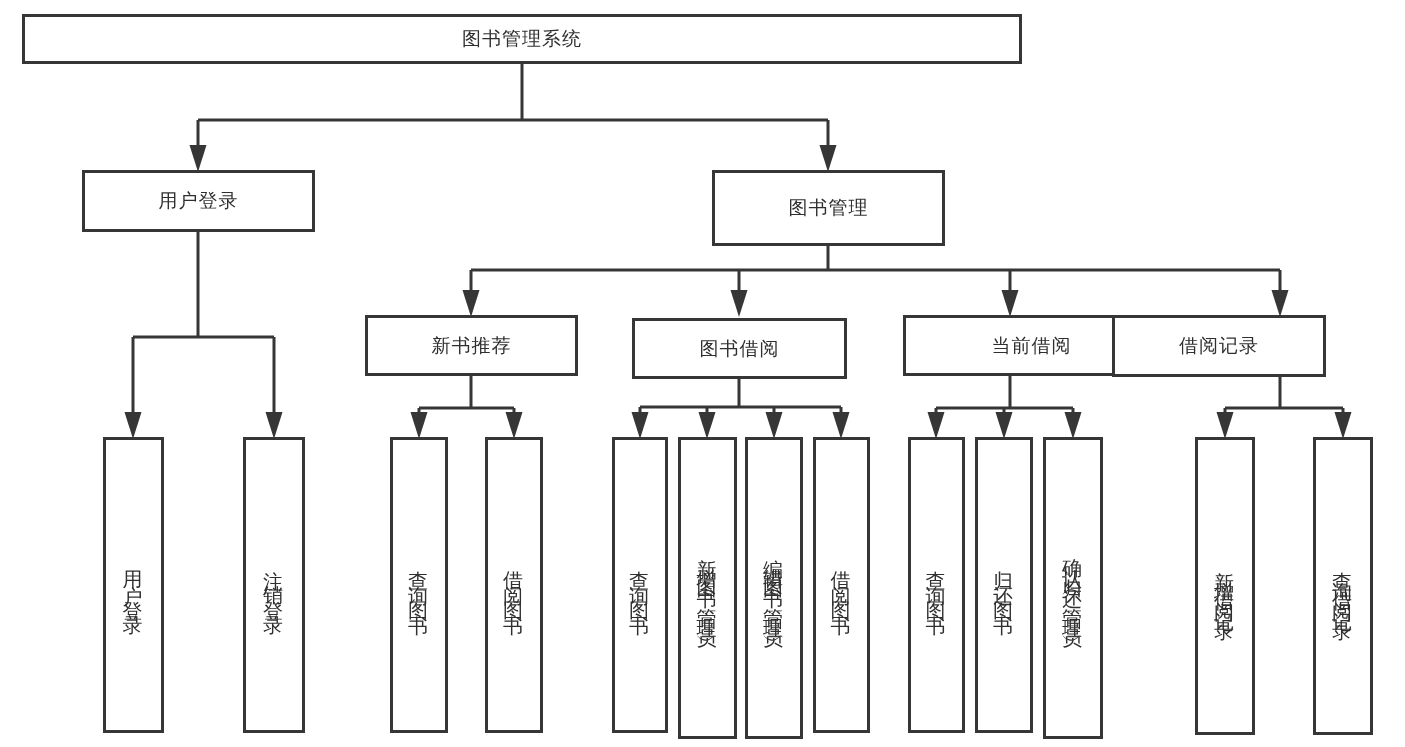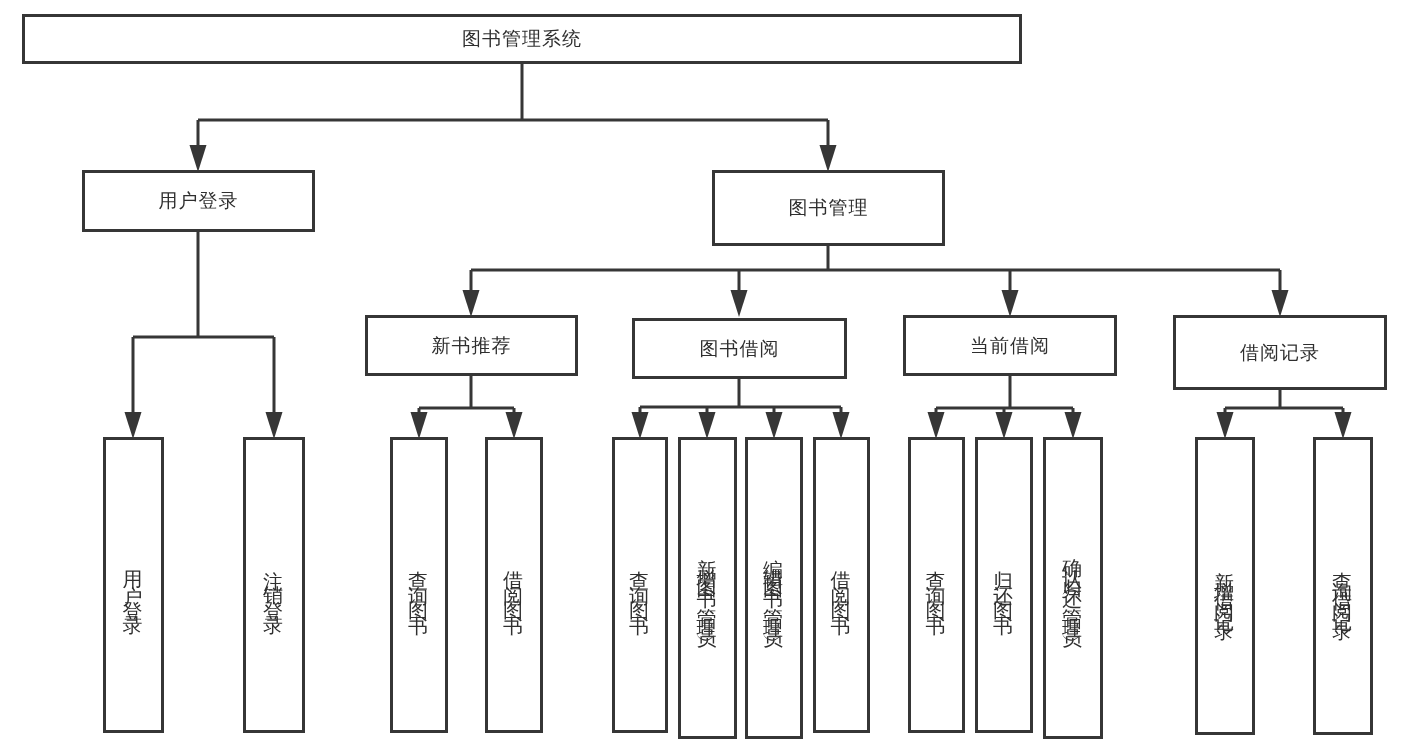--- a/index.html
+++ b/index.html
@@ -93,24 +93,24 @@
   <div class="node h" style="left:712px;top:170px;width:233px;height:76px">
     <span>图书管理</span>
   </div>
 
   <div class="node h" style="left:365px;top:315px;width:213px;height:61px">
     <span>新书推荐</span>
   </div>
   <div class="node h" style="left:632px;top:318px;width:215px;height:61px">
     <span>图书借阅</span>
   </div>
-  <div class="node h" style="left:903px;top:315px;width:214px;height:61px">
+  <div class="node h" style="left:903px;top:315px;width:257px;height:61px">
     <span>当前借阅</span>
   </div>
-  <div class="node h" style="left:1173px;top:315px;width:214px;height:75px">
+  <div class="node h" style="left:1112px;top:315px;width:214px;height:62px">
     <span>借阅记录</span>
   </div>
 
   <div class="node v sp4" style="left:103px;top:437px;width:61px;height:296px">
     <span>用户登录</span>
   </div>
   <div class="node v sp4" style="left:243px;top:437px;width:62px;height:296px">
     <span>注销登录</span>
   </div>
 

